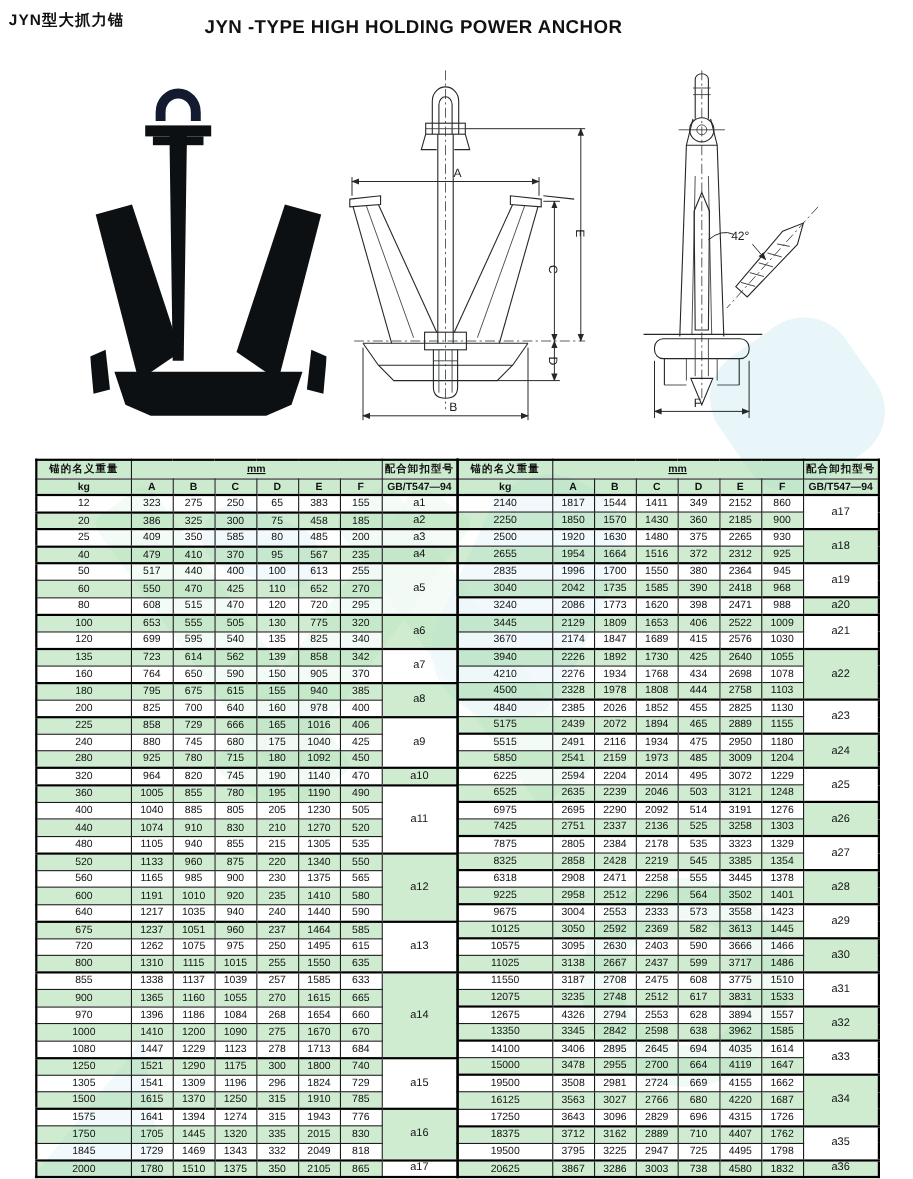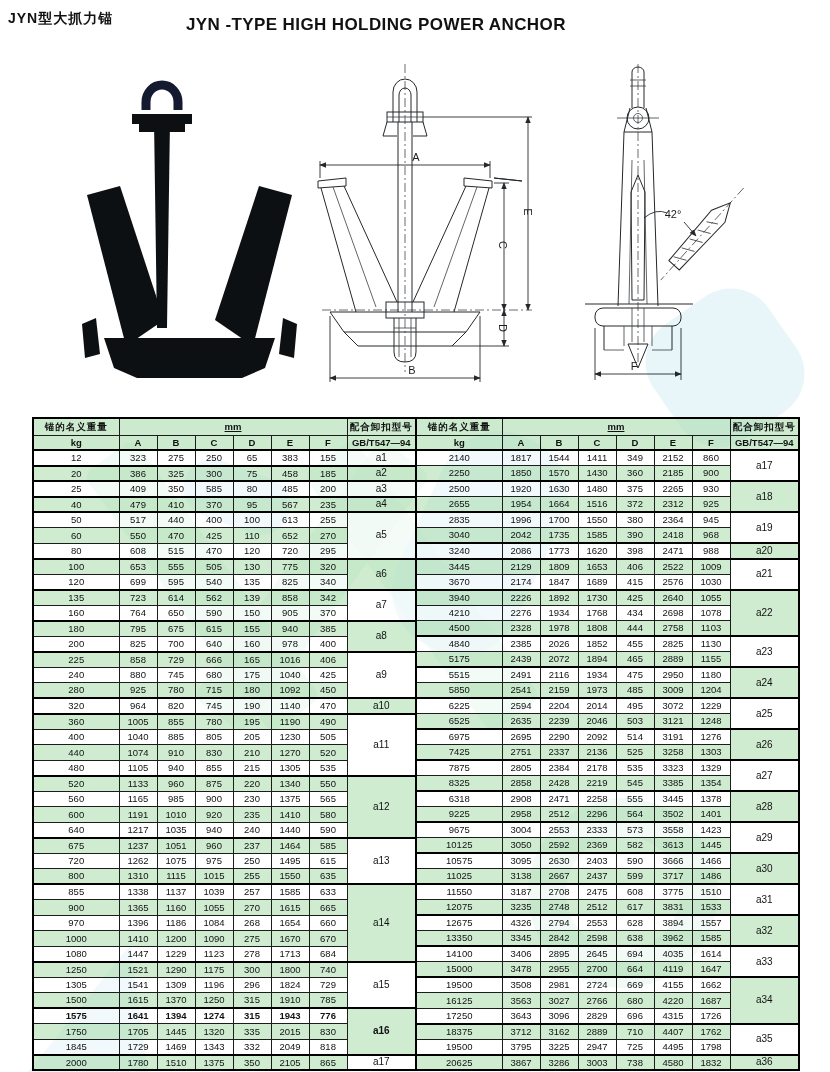--- a/index.html
+++ b/index.html
@@ -587,21 +587,21 @@
           </tr>
           <tr class="rg" style="height: 15.5px;">
             <td class="wcol">1500</td>
             <td class="dcol">1615</td>
             <td class="dcol">1370</td>
             <td class="dcol">1250</td>
             <td class="dcol">315</td>
             <td class="dcol">1910</td>
             <td class="dcol">785</td>
           </tr>
-          <tr class="rw gs" style="height: 15.5px; font-weight: bold;">
+          <tr class="rw gs" style="height: 15.5px;">
             <td class="wcol">1575</td>
             <td class="dcol">1641</td>
             <td class="dcol">1394</td>
             <td class="dcol">1274</td>
             <td class="dcol">315</td>
             <td class="dcol">1943</td>
             <td class="dcol">776</td>
             <td rowspan="3" class="scol sg">a16</td>
           </tr>
           <tr class="rg" style="height: 15.5px;">

